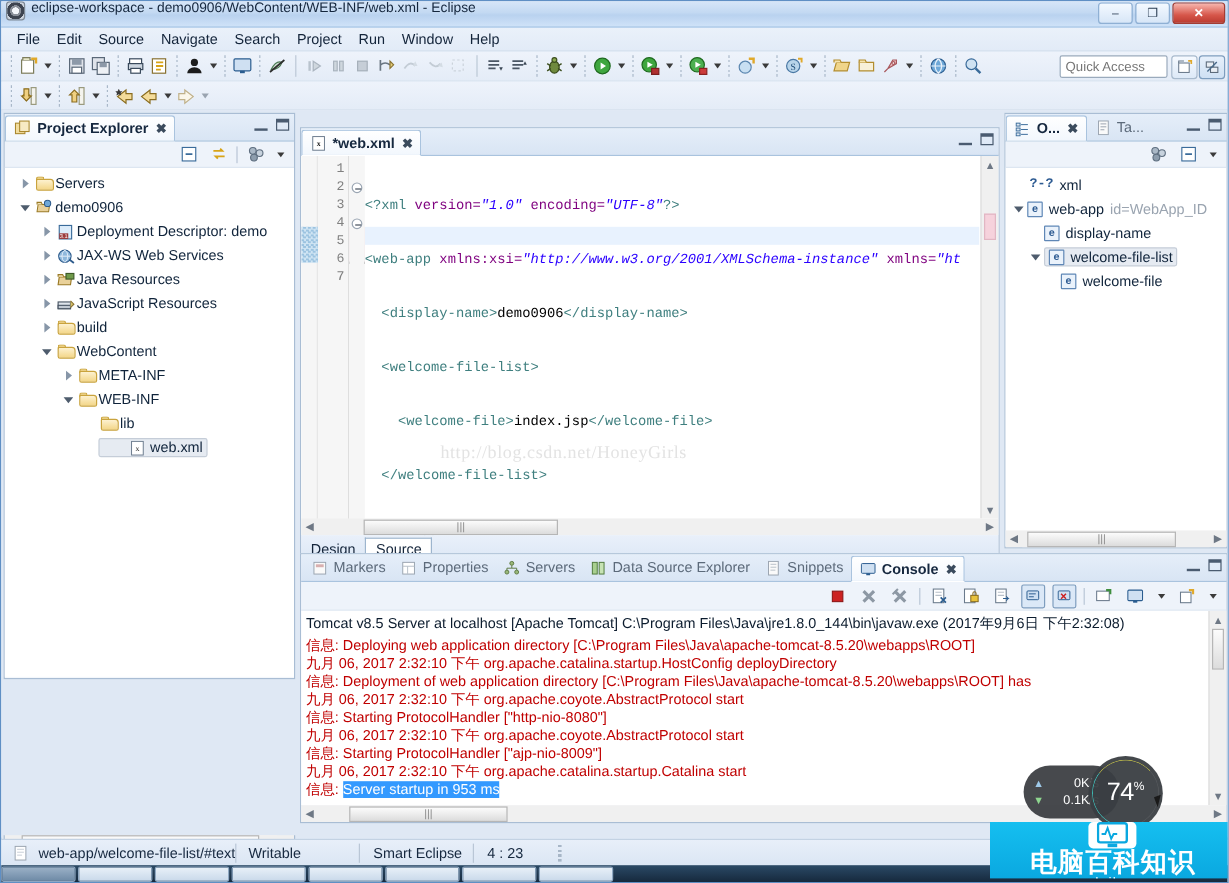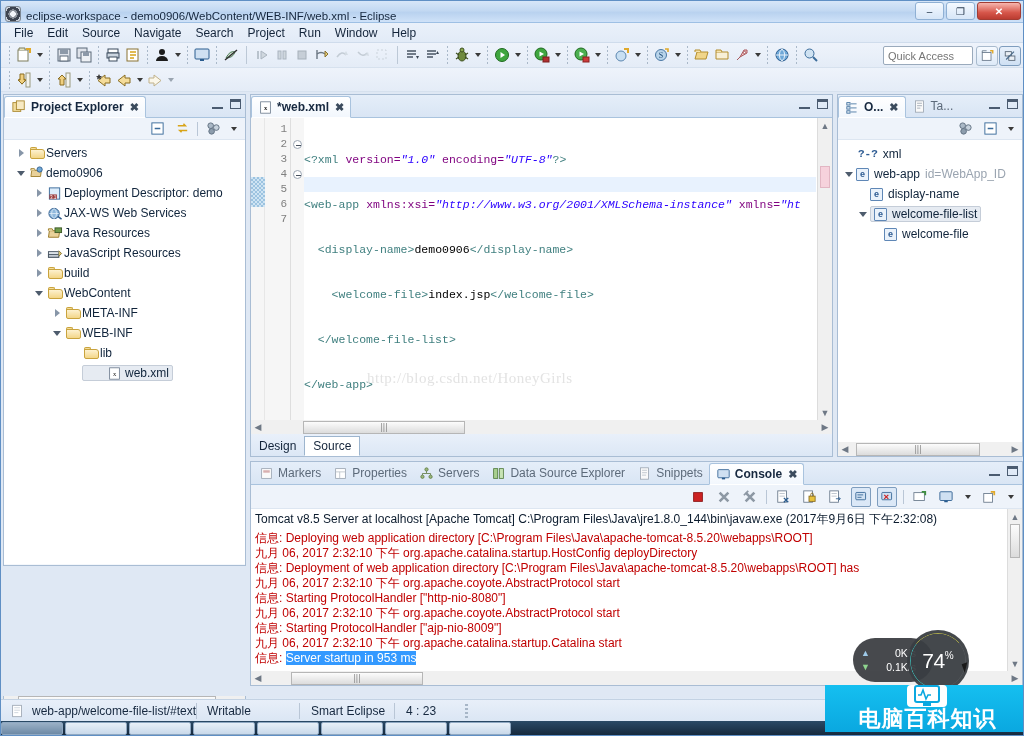--- a/index.html
+++ b/index.html
@@ -17,21 +17,21 @@
     background: linear-gradient(180deg,#e9f0f9 0%, #dfe9f5 100%);
     border: 1px solid #5f8fc4;
     overflow: hidden;
   }
 
   
   .titlebar {
     height: 22px;
     background: linear-gradient(180deg,#d7e6f8 0%, #c3d9f2 45%, #b9d2ef 55%, #cfe2f8 100%);
     border-bottom: 1px solid #9ec0e4;
-    display: flex; align-items: flex-end;
+    display: flex; align-items: flex-start;
     padding-left: 4px;
     position: relative;
   }
   .title-icon {
     width: 16px; height: 16px; margin-right: 5px;
     border-radius: 3px;
     background: radial-gradient(circle at 50% 50%, #f3f6fa 0 28%, #8a9099 30% 46%, #3d4450 48% 72%, #cdd4dd 74% 100%);
     border: 1px solid #7d8894;
   }
   .title-text {
@@ -753,21 +753,21 @@
                   <rect x="2" y="1" width="12" height="14" fill="#fff" stroke="#6a7a8c"></rect>
                   <text x="8" y="11" font-size="8" text-anchor="middle" fill="#1c1c1c" font-family="serif">x</text>
                 </svg>
             </span>
             <span>web.xml</span>
           </span>
         </div>
       </div>
     </div>
 
-    <div class="panel" style="left:249px; top:2px; width:583px; height:363px;">
+    <div class="panel" style="left:249px; top:14px; width:583px; height:363px;">
       <div class="panel-tabs">
         <div class="ptab active">
           <span class="ico" style="width:15px;height:15px;">
             <svg width="13" height="13" viewBox="0 0 16 16">
                 <rect x="2" y="1" width="12" height="14" fill="#fff" stroke="#6a7a8c"></rect>
                 <text x="8" y="11" font-size="8" text-anchor="middle" fill="#1c1c1c" font-family="serif">x</text>
               </svg>
           </span>
           <span>*web.xml</span>
           <span class="x">✖</span>
@@ -806,20 +806,21 @@
             </div>
           <div class="fold"></div>
           <div class="fold"></div>
           <div class="fold"></div>
         </div>
 
         <div class="code">
           <div class="ln"><span class="pi">&lt;?xml </span><span class="attr">version=</span><span class="str">"1.0"</span><span class="attr"> encoding=</span><span class="str">"UTF-8"</span><span class="pi">?&gt;</span></div>
           <div class="ln"><span class="tag">&lt;web-app </span><span class="attr">xmlns:xsi=</span><span class="str">"http://www.w3.org/2001/XMLSchema-instance"</span><span class="attr"> xmlns=</span><span class="str">"ht</span></div>
           <div class="ln"><span class="tag">  &lt;display-name&gt;</span><span class="txt">demo0906</span><span class="tag">&lt;/display-name&gt;</span></div>
+          <div class="ln"><span class="tag">  &lt;welcome-file-list&gt;</span></div>
           <div class="ln"><span class="tag">    &lt;welcome-file&gt;</span><span class="txt">index.jsp</span><span class="tag">&lt;/welcome-file&gt;</span></div>
           <div class="ln"><span class="tag">  &lt;/welcome-file-list&gt;</span></div>
           <div class="ln"><span class="tag">&lt;/web-app&gt;</span></div>
         </div>
 
         <div class="vscroll">
           <div class="up">▲</div>
           <div class="down" style="position:absolute;bottom:0;left:0;right:0;">▼</div>
         </div>
         <div class="vthumb-pink"></div>

